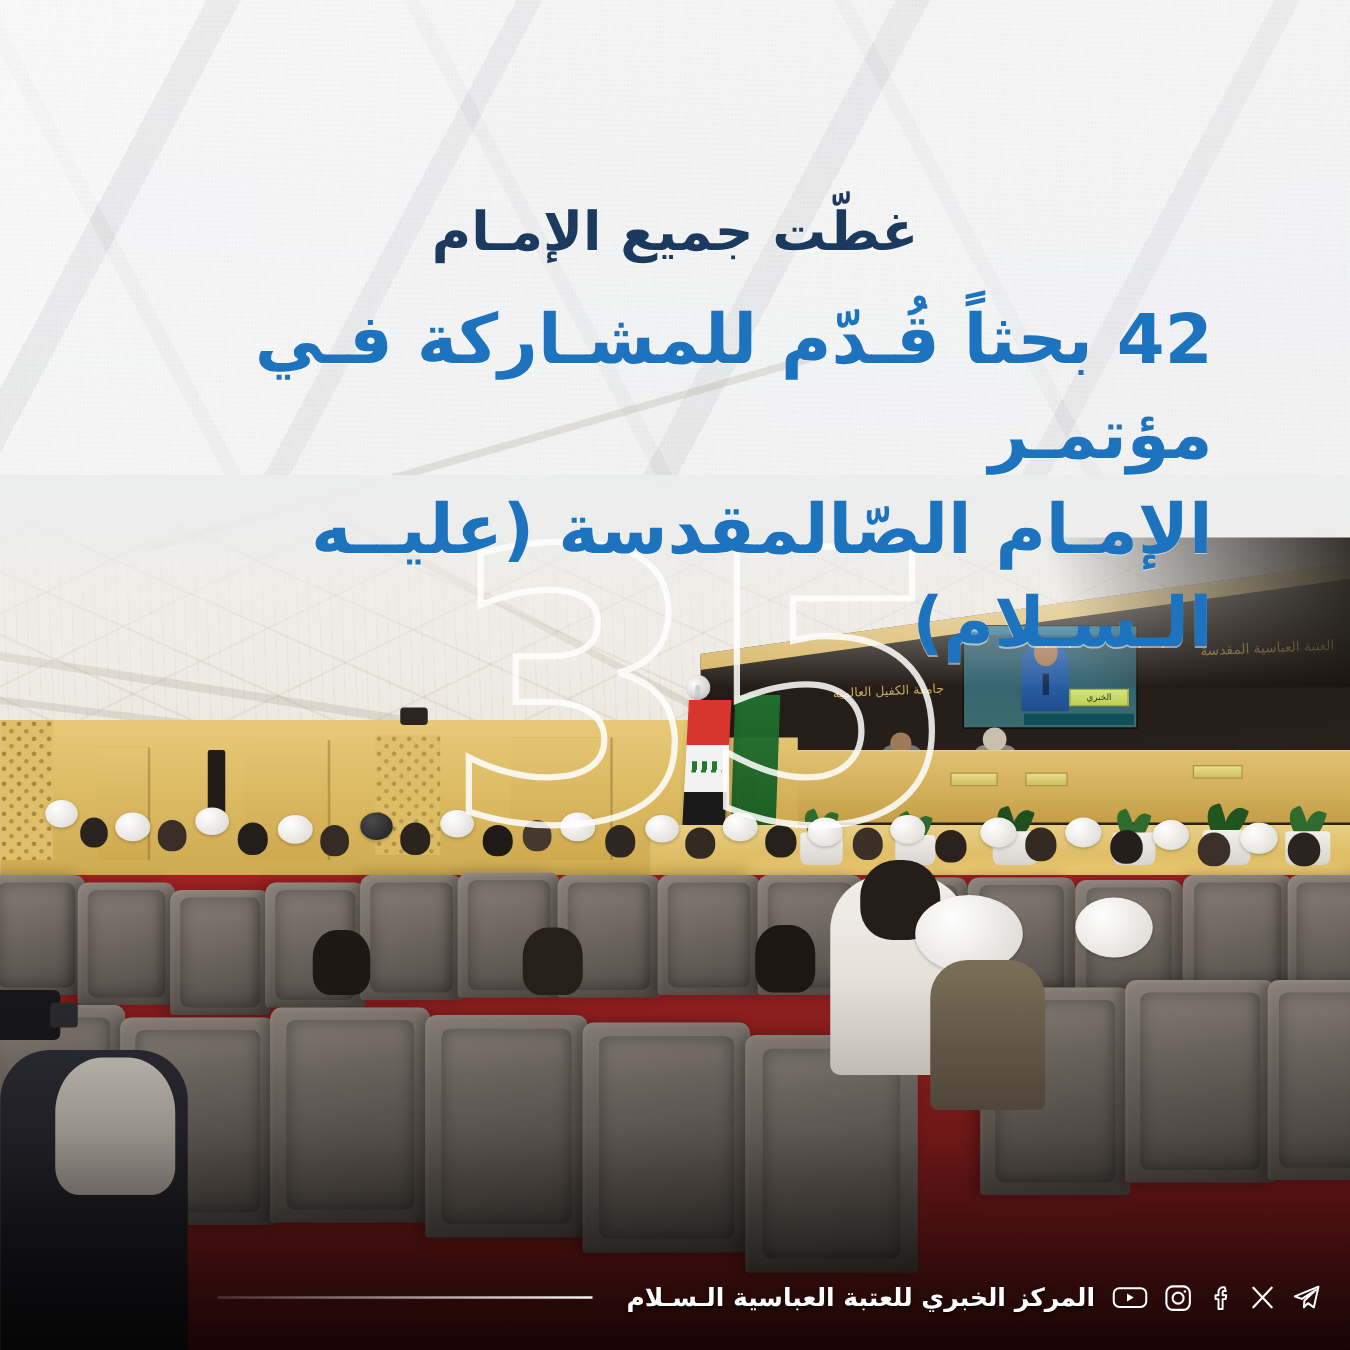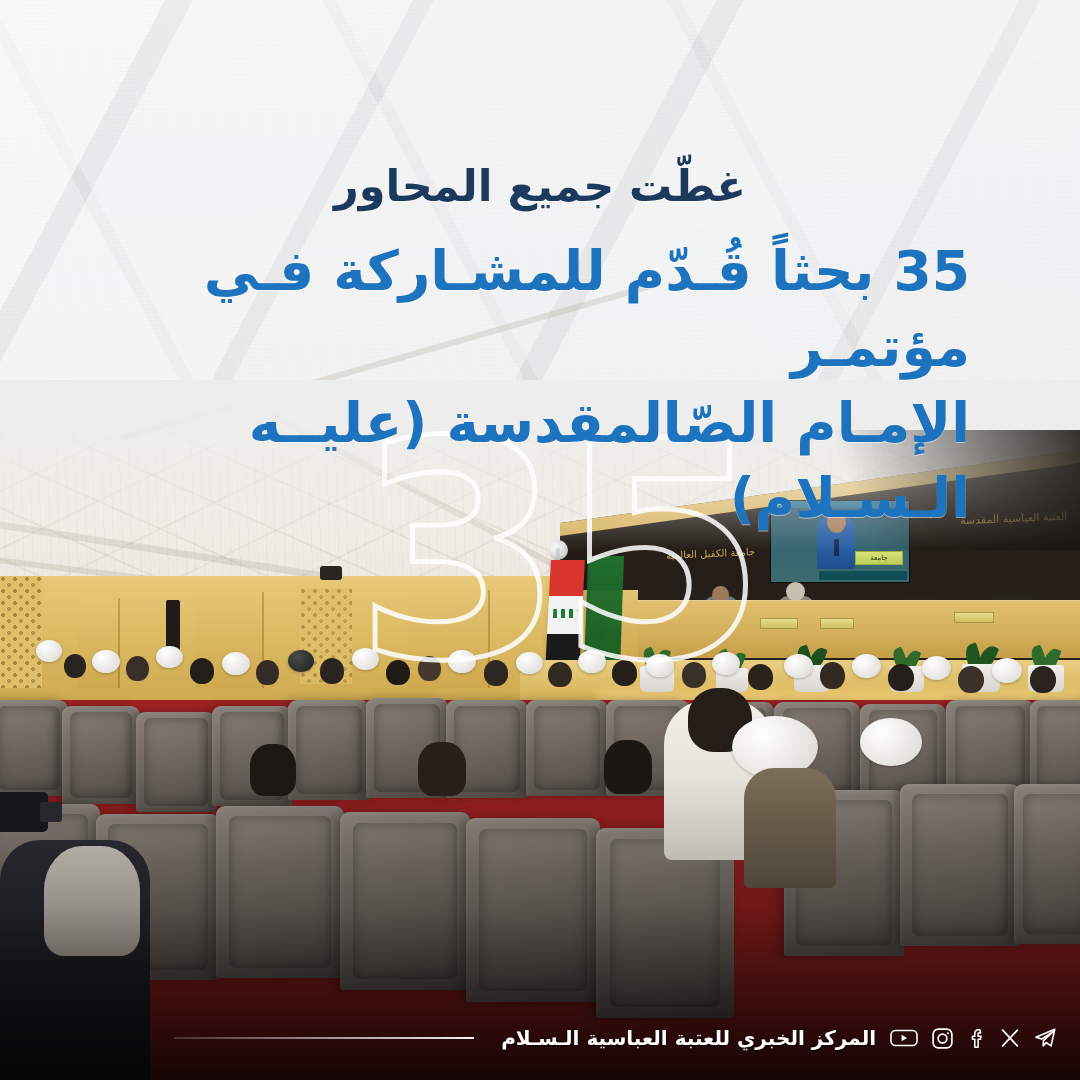--- a/index.html
+++ b/index.html
@@ -255,21 +255,21 @@
     <div class="stage-lip"></div>
     <span class="calligraphy" style="left:960px;top:512px;transform:rotate(-2.5deg);">العتبة العباسية المقدسة</span>
     <span class="calligraphy" style="left:666px;top:548px;transform:rotate(-2.5deg);font-size:10px;">جامعة الكفيل العالمية</span>
 
     <div class="screen">
       <div class="screen-top"></div>
       <div class="scr-person"></div>
       <div class="scr-head"></div>
       <div class="scr-tie"></div>
       <div class="scr-plate">
-        <span>جامعة</span>
+        <span>الخبري</span>
       </div>
       <div class="scr-strip"></div>
     </div>
 
     <div class="chair-back" style="left:648px;top:606px;width:36px;height:22px;"></div>
     <div class="chair-back" style="left:900px;top:598px;width:40px;height:22px;"></div>
     <div class="chair-back" style="left:988px;top:594px;width:42px;height:22px;"></div>
     <div class="seated" style="position:absolute;left:704px;top:596px;width:34px;height:34px;background:#6d7480;"></div>
     <div style="position:absolute;left:712px;top:586px;width:17px;height:17px;border-radius:50%;background:#9d7a58;"></div>
     <div class="seated" style="position:absolute;left:778px;top:596px;width:36px;height:34px;background:#8d8679;"></div>
@@ -398,23 +398,23 @@
     <div style="position:absolute;left:40px;top:802px;width:22px;height:20px;background:#2a2a2e;border-radius:3px;"></div>
 
     <div class="photo-fade"></div>
     <div class="corner-dark"></div>
     <div class="bottom-shade"></div>
   </div>
 
   <div class="watermark">35</div>
 
   <div class="headline-wrap">
-    <div class="kicker">غطّت جميع المحاور</div>
+    <div class="kicker">غطّت جميع الإمـام</div>
     <div class="headline">
-      <span class="ln l1">35 بحثاً قُـدّم للمشـاركة فـي مؤتمـر</span>
+      <span class="ln l1">42 بحثاً قُـدّم للمشـاركة فـي مؤتمـر</span>
       <span class="ln l2">الإمـام الصّالمقدسة (عليــه الـسـلام)</span>
     </div>
   </div>
 
   <div class="footer">
     <div class="footer-inner">
       <div class="socials">
 
         <span title="Telegram">
           <svg width="26" height="26" viewBox="0 0 24 24" fill="none" stroke="#fff" stroke-width="1.5" stroke-linejoin="round" stroke-linecap="round">

